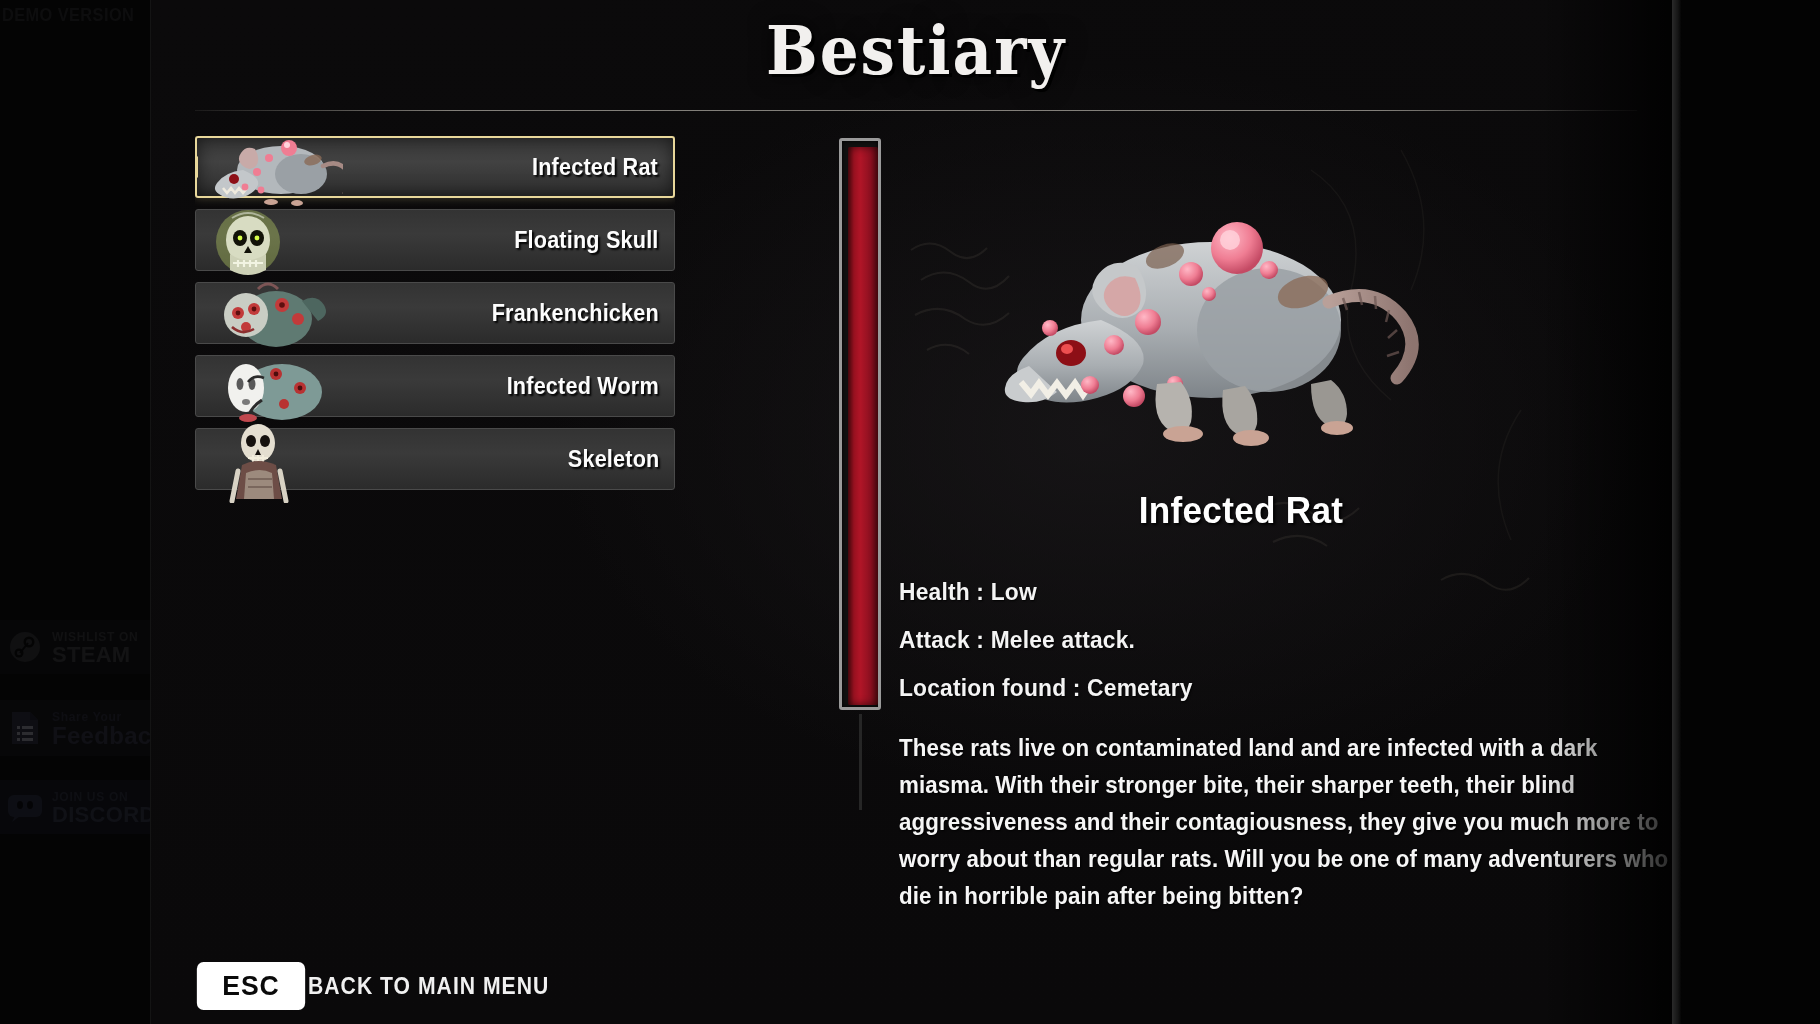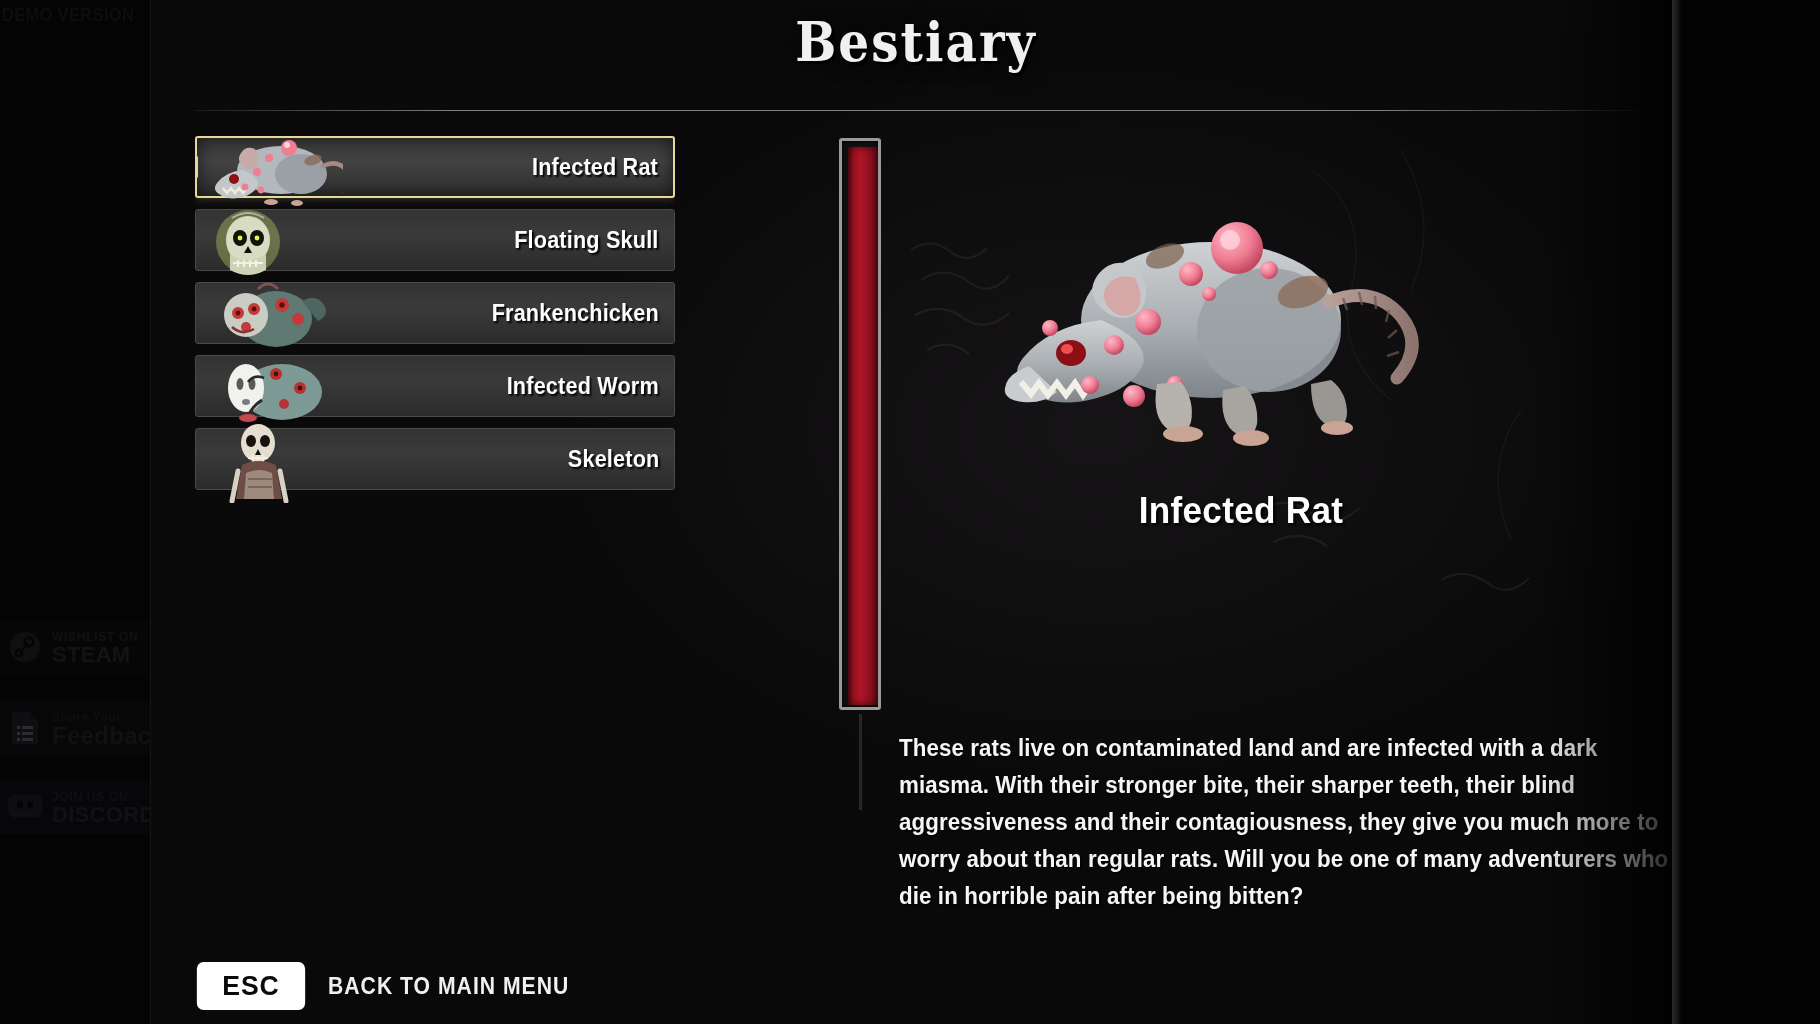--- a/index.html
+++ b/index.html
@@ -107,21 +107,21 @@
   }
 
   
   .title {
     position: absolute;
     left: 0; top: 10px;
     width: 1530px;
     text-align: center;
     font-family: "DejaVu Serif", serif;
     font-weight: bold;
-    font-size: 54px;
+    font-size: 68px;
     letter-spacing: 2px;
     color: #f2f0ee;
     text-shadow: 3px 3px 0 #000, 0 0 22px rgba(0,0,0,0.9);
     font-stretch: condensed;
   }
   .title-rule {
     position: absolute;
     left: 44px; top: 110px;
     width: 1442px; height: 1px;
     background: linear-gradient(90deg, rgba(120,118,112,0.15) 0%, rgba(170,166,158,0.75) 18%, rgba(170,166,158,0.75) 82%, rgba(120,118,112,0.15) 100%);
@@ -275,21 +275,20 @@
     transform: scaleX(0.95);
     transform-origin: left top;
   }
 
   
   .footer {
     position: absolute;
     left: 194px; top: 962px;
     display: flex;
     align-items: center;
-    gap: 20px;
     z-index: 6;
   }
   .esc-key {
     width: 114px; height: 48px;
     background: #ffffff;
     border-radius: 7px;
     display: flex;
     align-items: center;
     justify-content: center;
     font-family: "Liberation Sans Narrow", "Liberation Sans", sans-serif;
@@ -565,20 +564,25 @@
             <path d="M408 122 l3 13"></path>
           <path d="M424 126 l1 13"></path>
             <path d="M438 140 l-3 12"></path>
           <path d="M446 160 l-9 8"></path>
             <path d="M448 182 l-12 4"></path>
         </g>
       </svg>
 
       <div class="creature-name">Infected Rat</div>
 
+      <div class="stats" id="creature-stats">
+          <div class="stat-line">Health : Low</div>
+          <div class="stat-line">Attack : Melee attack.</div>
+          <div class="stat-line">Location found : Cemetary</div>
+        </div>
 
       <div class="description">These rats live on contaminated land and are infected with a dark miasma. With their stronger bite, their sharper teeth, their blind aggressiveness and their contagiousness, they give you much more to worry about than regular rats. Will you be one of many adventurers who die in horrible pain after being bitten?</div>
     </div>
 
     <div class="panel-rightfade"></div>
   </div>
 
   <div class="page-edge"></div>
 
   <div class="footer">

